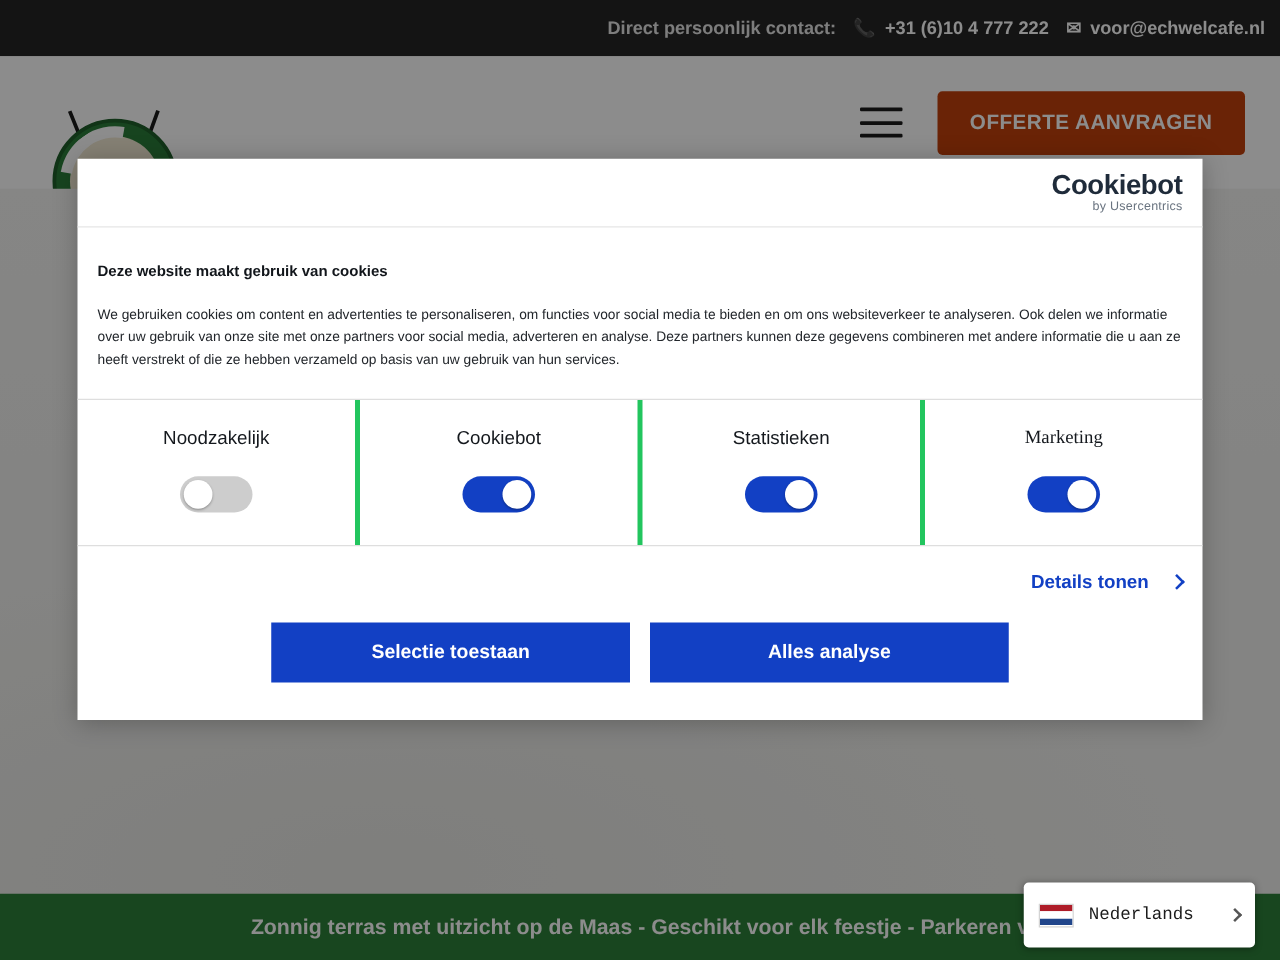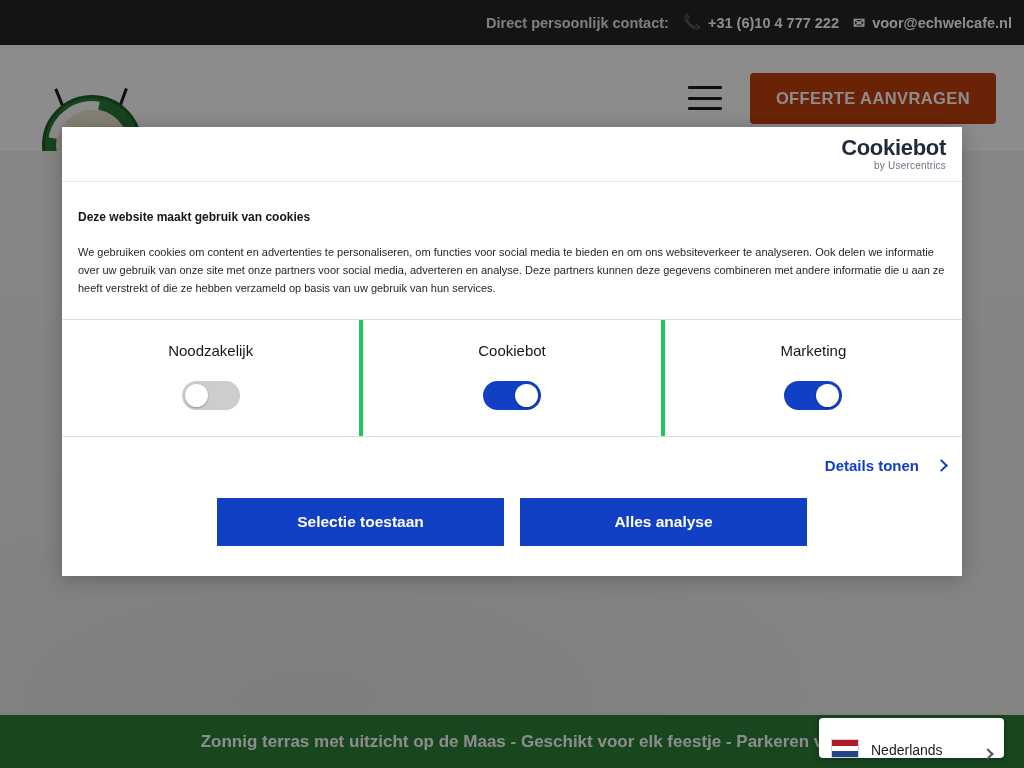--- a/index.html
+++ b/index.html
@@ -184,21 +184,21 @@
     display: flex;
     border-top: 1px solid #dedede;
     border-bottom: 1px solid #dedede;
   }
   .tg-cell {
     flex: 1;
     padding: 22px 0 26px 0;
     text-align: center;
     border-right: 4px solid #22c55e;
   }
-  .tg-cell:last-child { border-right: none; }
+  .tg-cell:last-child { border-right: none; font-family: Liberation Serif, serif; }
   .tg-label { font-size: 15px; color: #14181d; margin-bottom: 22px; }
   .switch {
     width: 58px; height: 29px;
     border-radius: 15px;
     margin: 0 auto;
     position: relative;
     cursor: pointer;
     background: #cdcdcd;
   }
   .switch.on { background: #1240c4; }
@@ -250,30 +250,31 @@
     font-size: 15.5px;
     font-weight: 700;
     cursor: pointer;
     font-family: inherit;
   }
 
   
   .lang {
     position: absolute;
     right: 20px; bottom: 10px;
-    width: 185px; height: 40px;
+    width: 185px; height: 52px;
     background: #ffffff;
     border-radius: 4px;
     box-shadow: 0 1px 6px rgba(0,0,0,0.35);
     display: flex;
-    align-items: flex-end;
+    align-items: center;
     padding: 0 12px;
     gap: 12px;
     z-index: 60;
     cursor: pointer;
+    font-family: Liberation Mono, monospace;
   }
   .flag {
     width: 28px; height: 19px;
     border: 1px solid #d4d4d4;
     overflow: hidden;
     display: flex; flex-direction: column;
   }
   .flag i { display: block; height: 33.34%; width: 100%; }
   .flag .r { background: #ae1c28; }
   .flag .w { background: #ffffff; }
@@ -356,20 +357,26 @@
             <div class="knob"></div>
           </div>
       </div>
       <div class="tg-cell">
         <div class="tg-label">Cookiebot</div>
         <div class="switch on">
             <div class="knob"></div>
           </div>
       </div>
       <div class="tg-cell">
+        <div class="tg-label">Statistieken</div>
+        <div class="switch on">
+            <div class="knob"></div>
+          </div>
+      </div>
+      <div class="tg-cell">
         <div class="tg-label">Marketing</div>
         <div class="switch on">
             <div class="knob"></div>
           </div>
       </div>
     </div>
 
     <div class="details-row">
       <span class="details-link">
         <span>Details tonen</span>

